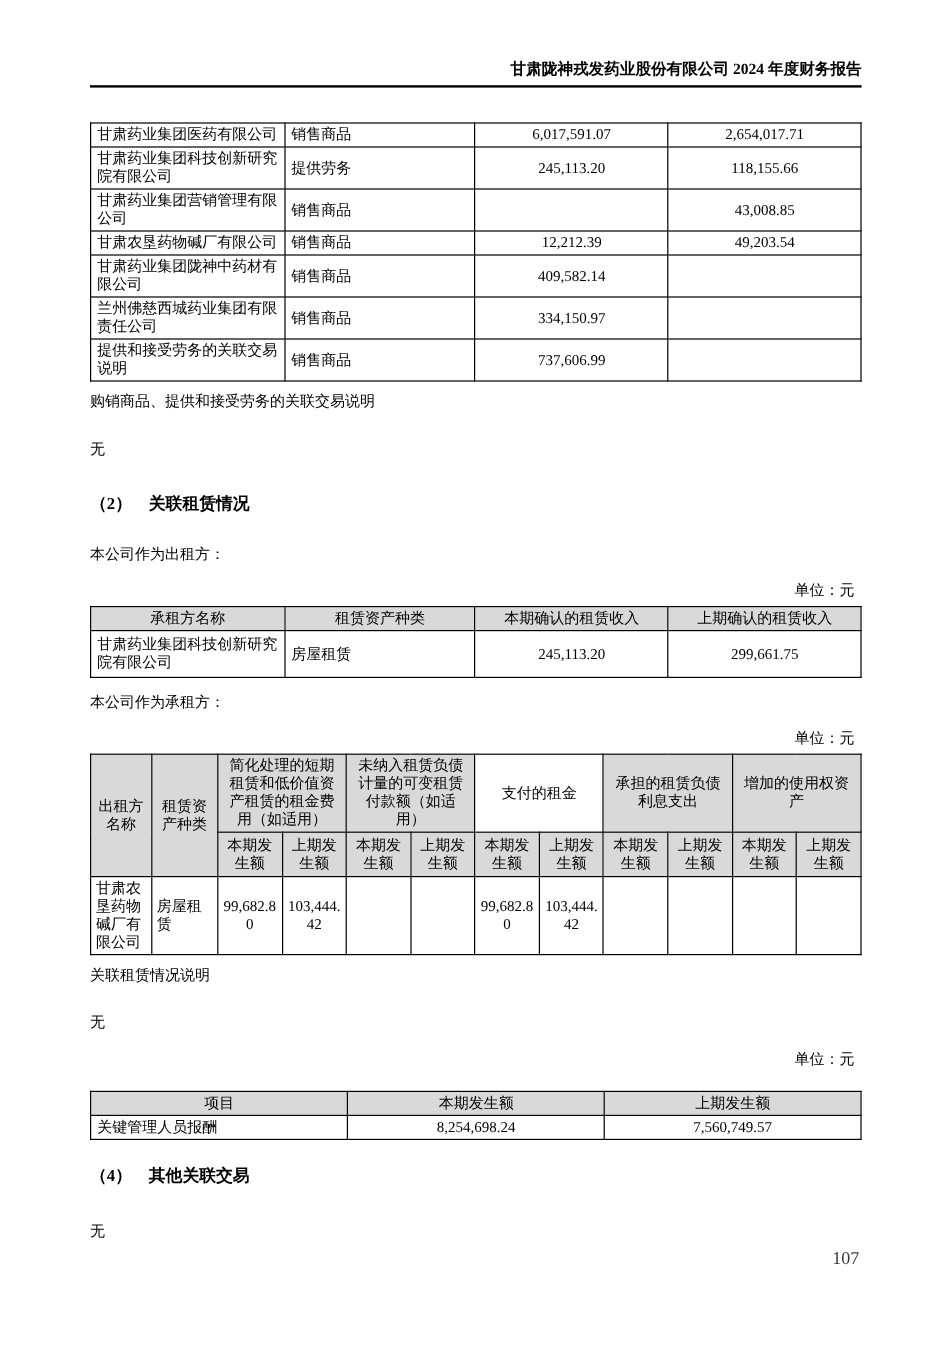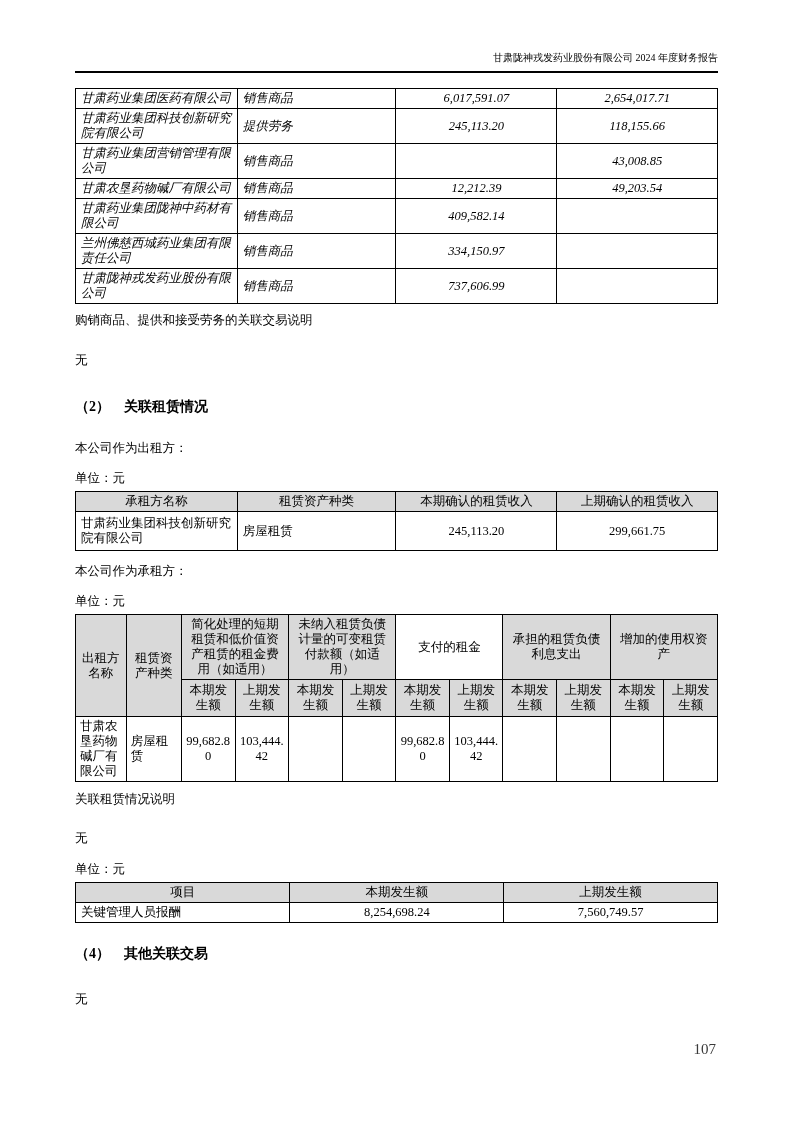--- a/index.html
+++ b/index.html
@@ -1,46 +1,46 @@
 <!DOCTYPE html>
 <html><head>
 <meta charset="utf-8">
 <style>
   html,body{margin:0;padding:0;background:#ffffff;}
   .page{position:relative;width:793px;height:1122px;background:#fff;overflow:hidden;
         font-family:"Liberation Serif","DejaVu Serif",serif;color:#000;}
   .content{position:absolute;left:75px;top:50px;width:643px;}
-  .doc-header{text-align:right;font-weight:normal;font-size:10px;line-height:16px;
+  .doc-header{text-align:right;font-weight:bold;font-size:13px;line-height:16px;
               padding-bottom:5px;border-bottom:2.5px solid #000;}
   table{border-collapse:collapse;width:100%;table-layout:fixed;
         font-size:12.5px;line-height:15px;}
   th,td{border:1px solid #000;padding:2px 5px;vertical-align:middle;overflow:hidden;}
   th{background:#d9d9d9;font-weight:normal;text-align:center;}
   th.white{background:#ffffff;}
   td.num{text-align:center;}
   td.name{text-align:left;}
   .wrapnum{word-break:break-all;}
-  .t1{margin-top:15px;font-style:italic;}
+  .t1{margin-top:29px;}
   .t2{margin-top:5px;}
   .t2 td{height:34px;}
   .t3{margin-top:5px;font-size:12.5px;}
   .t3 .grp{height:64px;}
   .t3 .sub th{height:32px;padding:2px 2px;}
   .t3 td{height:60px;padding:2px 4px;}
-  .t4{margin-top:5px;}
+  .t4{margin-top:18px;}
   .para{margin:8px 0 0 0;font-size:12.5px;line-height:16px;}
   .spacer24{margin-top:24px;}
   .spacer23{margin-top:23px;}
   .spacer28{margin-top:28px;}
   .spacer12{margin-top:12px;}
   .spacer9{margin-top:9px;}
   h3{margin:30px 0 0 0;font-size:14px;font-weight:bold;line-height:18px;}
   h3.h4x{margin-top:22px;}
   h3 .ht{margin-left:14px;}
-  .unit{text-align:left;font-size:12.5px;line-height:16px;margin-top:14px;padding-right:6px;}
+  .unit{text-align:right;font-size:12.5px;line-height:16px;margin-top:14px;padding-right:6px;}
   .unit.u15{margin-top:15px;}
   .page-num{position:absolute;top:1041px;right:77px;font-size:15px;color:#3a3a3a;}
 </style>
 </head>
 <body>
 
 <div class="page">
   <div class="content">
 
     <div class="doc-header">甘肃陇神戎发药业股份有限公司 2024 年度财务报告</div>
@@ -83,21 +83,21 @@
           <td class="num">409,582.14</td>
           <td class="num"></td>
         </tr>
         <tr>
           <td class="name">兰州佛慈西城药业集团有限责任公司</td>
           <td class="name">销售商品</td>
           <td class="num">334,150.97</td>
           <td class="num"></td>
         </tr>
         <tr>
-          <td class="name">甘肃陇神戎发药业股份有限公司</td>
+          <td class="name">提供和接受劳务的关联交易说明</td>
           <td class="name">销售商品</td>
           <td class="num">737,606.99</td>
           <td class="num"></td>
         </tr>
       </tbody>
     </table>
 
     <p class="para">购销商品、提供和接受劳务的关联交易说明</p>
     <p class="para spacer24">无</p>
 

